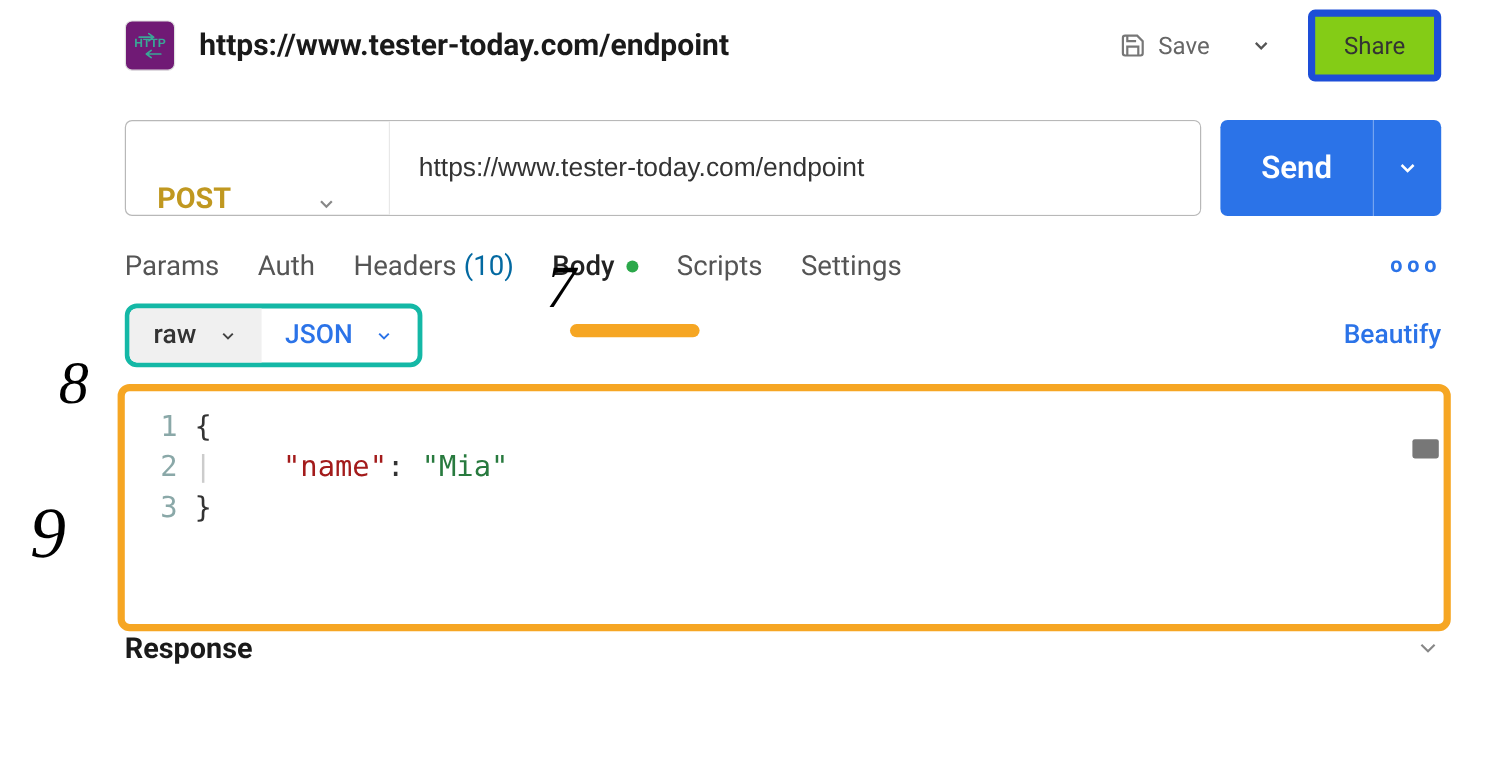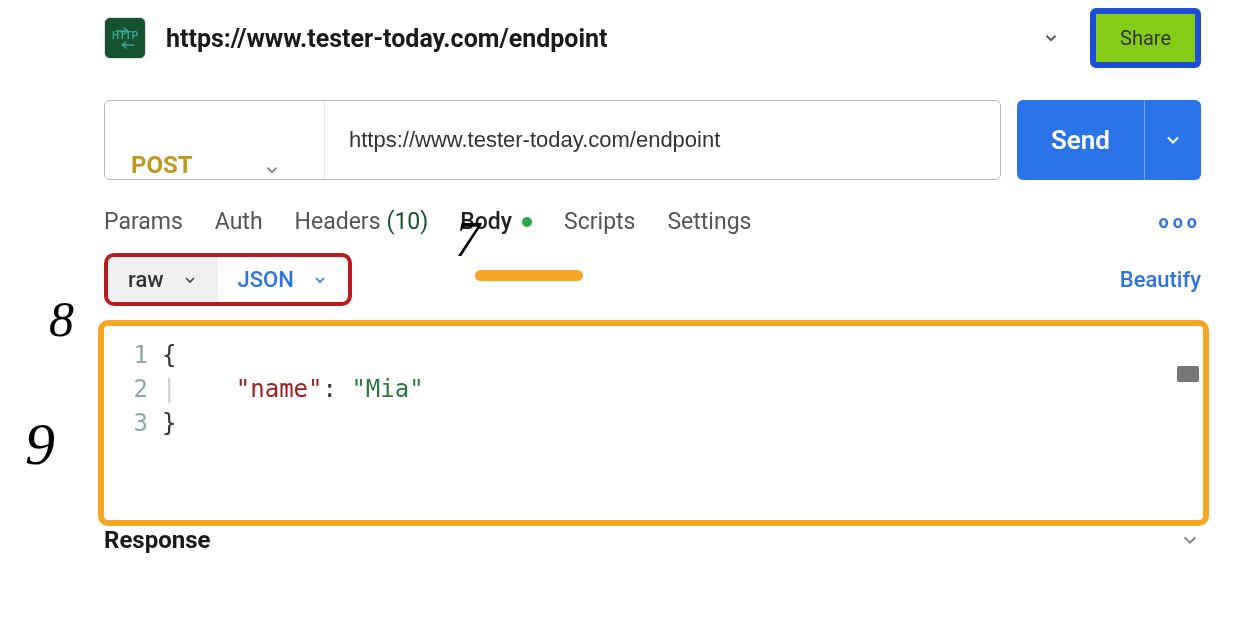--- a/index.html
+++ b/index.html
@@ -27,21 +27,21 @@
       height: 42px;
       border: 1px solid #e0e0e0;
       border-radius: 6px;
       display: flex;
       align-items: center;
       justify-content: center;
       font-size: 13px;
       font-weight: 700;
       color: #3aa796;
       position: relative;
-      background: #14532d;
+      background: #701a75;
     }
     .http-icon svg { width: 30px; height: 30px; }
     .endpoint-title {
       font-size: 25px;
       font-weight: 700;
       color: #1a1a1a;
       flex: 1;
     }
     .save-btn {
       display: flex;
@@ -132,40 +132,40 @@
       font-size: 23px;
       color: #555;
       margin-bottom: 18px;
     }
     .tab {
       cursor: pointer;
       display: flex;
       align-items: center;
       gap: 6px;
     }
-    .tab .count { color: #14532d; }
+    .tab .count { color: #0369a1; }
     .tab.active { color: #222; font-weight: 500; position: relative; }
     .active-dot {
       width: 10px; height: 10px; border-radius: 50%;
       background: #2ba84a;
       display: inline-block;
       margin-left: 4px;
     }
     .tabs-spacer { flex: 1; }
     .more-btn { color: #2b73e8; font-size: 18px; letter-spacing: 4px; cursor: pointer; font-weight: 700; }
     
     .body-sub-row {
       display: flex;
       align-items: center;
       margin-bottom: 14px;
       position: relative;
     }
     .dropdown-group {
       display: inline-flex;
-      border: 4px solid #b91c1c;
+      border: 4px solid #14b8a6;
       border-radius: 10px;
       padding: 0;
       background: #fff;
     }
     .dropdown-btn {
       display: flex;
       align-items: center;
       gap: 18px;
       padding: 10px 20px;
       font-size: 22px;
@@ -260,20 +260,28 @@
 
   <div class="header-row">
     <div class="http-icon">
       <svg viewBox="0 0 30 30">
         <text x="15" y="16" text-anchor="middle" font-size="10" font-weight="700" fill="#3aa796" font-family="Arial">HTTP</text>
         <path d="M6 8 L18 8 M14 5 L18 8 L14 11" stroke="#3aa796" stroke-width="1.4" fill="none" stroke-linecap="round" stroke-linejoin="round"></path>
         <path d="M24 22 L12 22 M16 19 L12 22 L16 25" stroke="#3aa796" stroke-width="1.4" fill="none" stroke-linecap="round" stroke-linejoin="round"></path>
       </svg>
     </div>
     <div class="endpoint-title">https://www.tester-today.com/endpoint</div>
+    <div class="save-btn">
+      <svg width="22" height="22" viewBox="0 0 24 24" fill="none" stroke="#777" stroke-width="2">
+        <path d="M19 21H5a2 2 0 0 1-2-2V5a2 2 0 0 1 2-2h11l5 5v11a2 2 0 0 1-2 2z"></path>
+        <polyline points="17 21 17 13 7 13 7 21"></polyline>
+        <polyline points="7 3 7 8 15 8"></polyline>
+      </svg>
+      <span>Save</span>
+    </div>
     <div class="save-dropdown chevron">
       <svg width="18" height="18" viewBox="0 0 24 24" fill="none" stroke="#555" stroke-width="2.5">
         <polyline points="6 9 12 15 18 9"></polyline>
       </svg>
     </div>
     <div class="share-btn">
       <span>Share</span>
     </div>
   </div>
 

